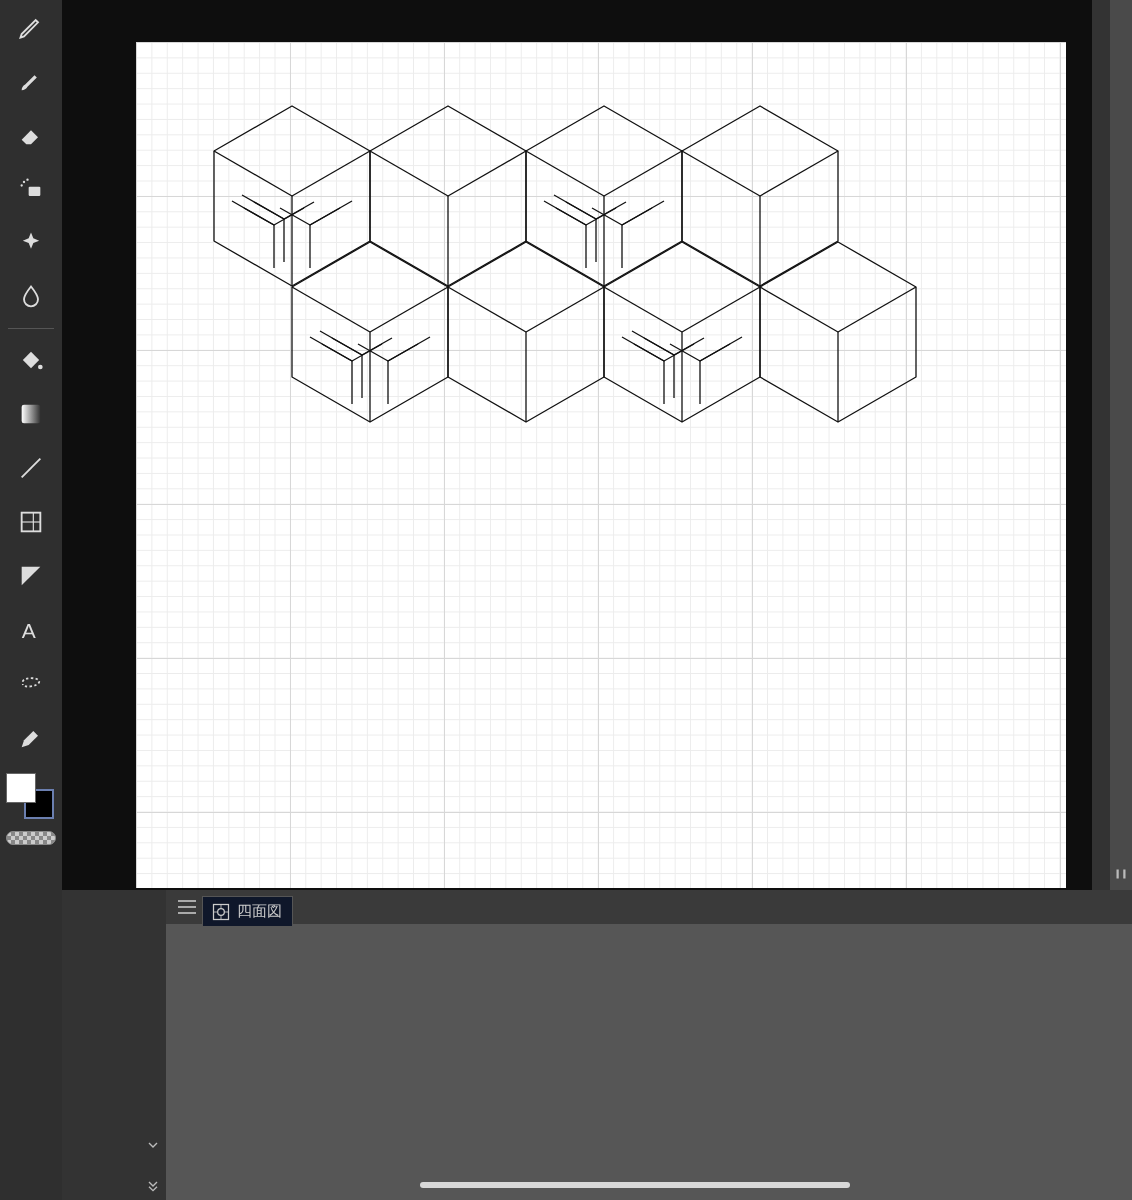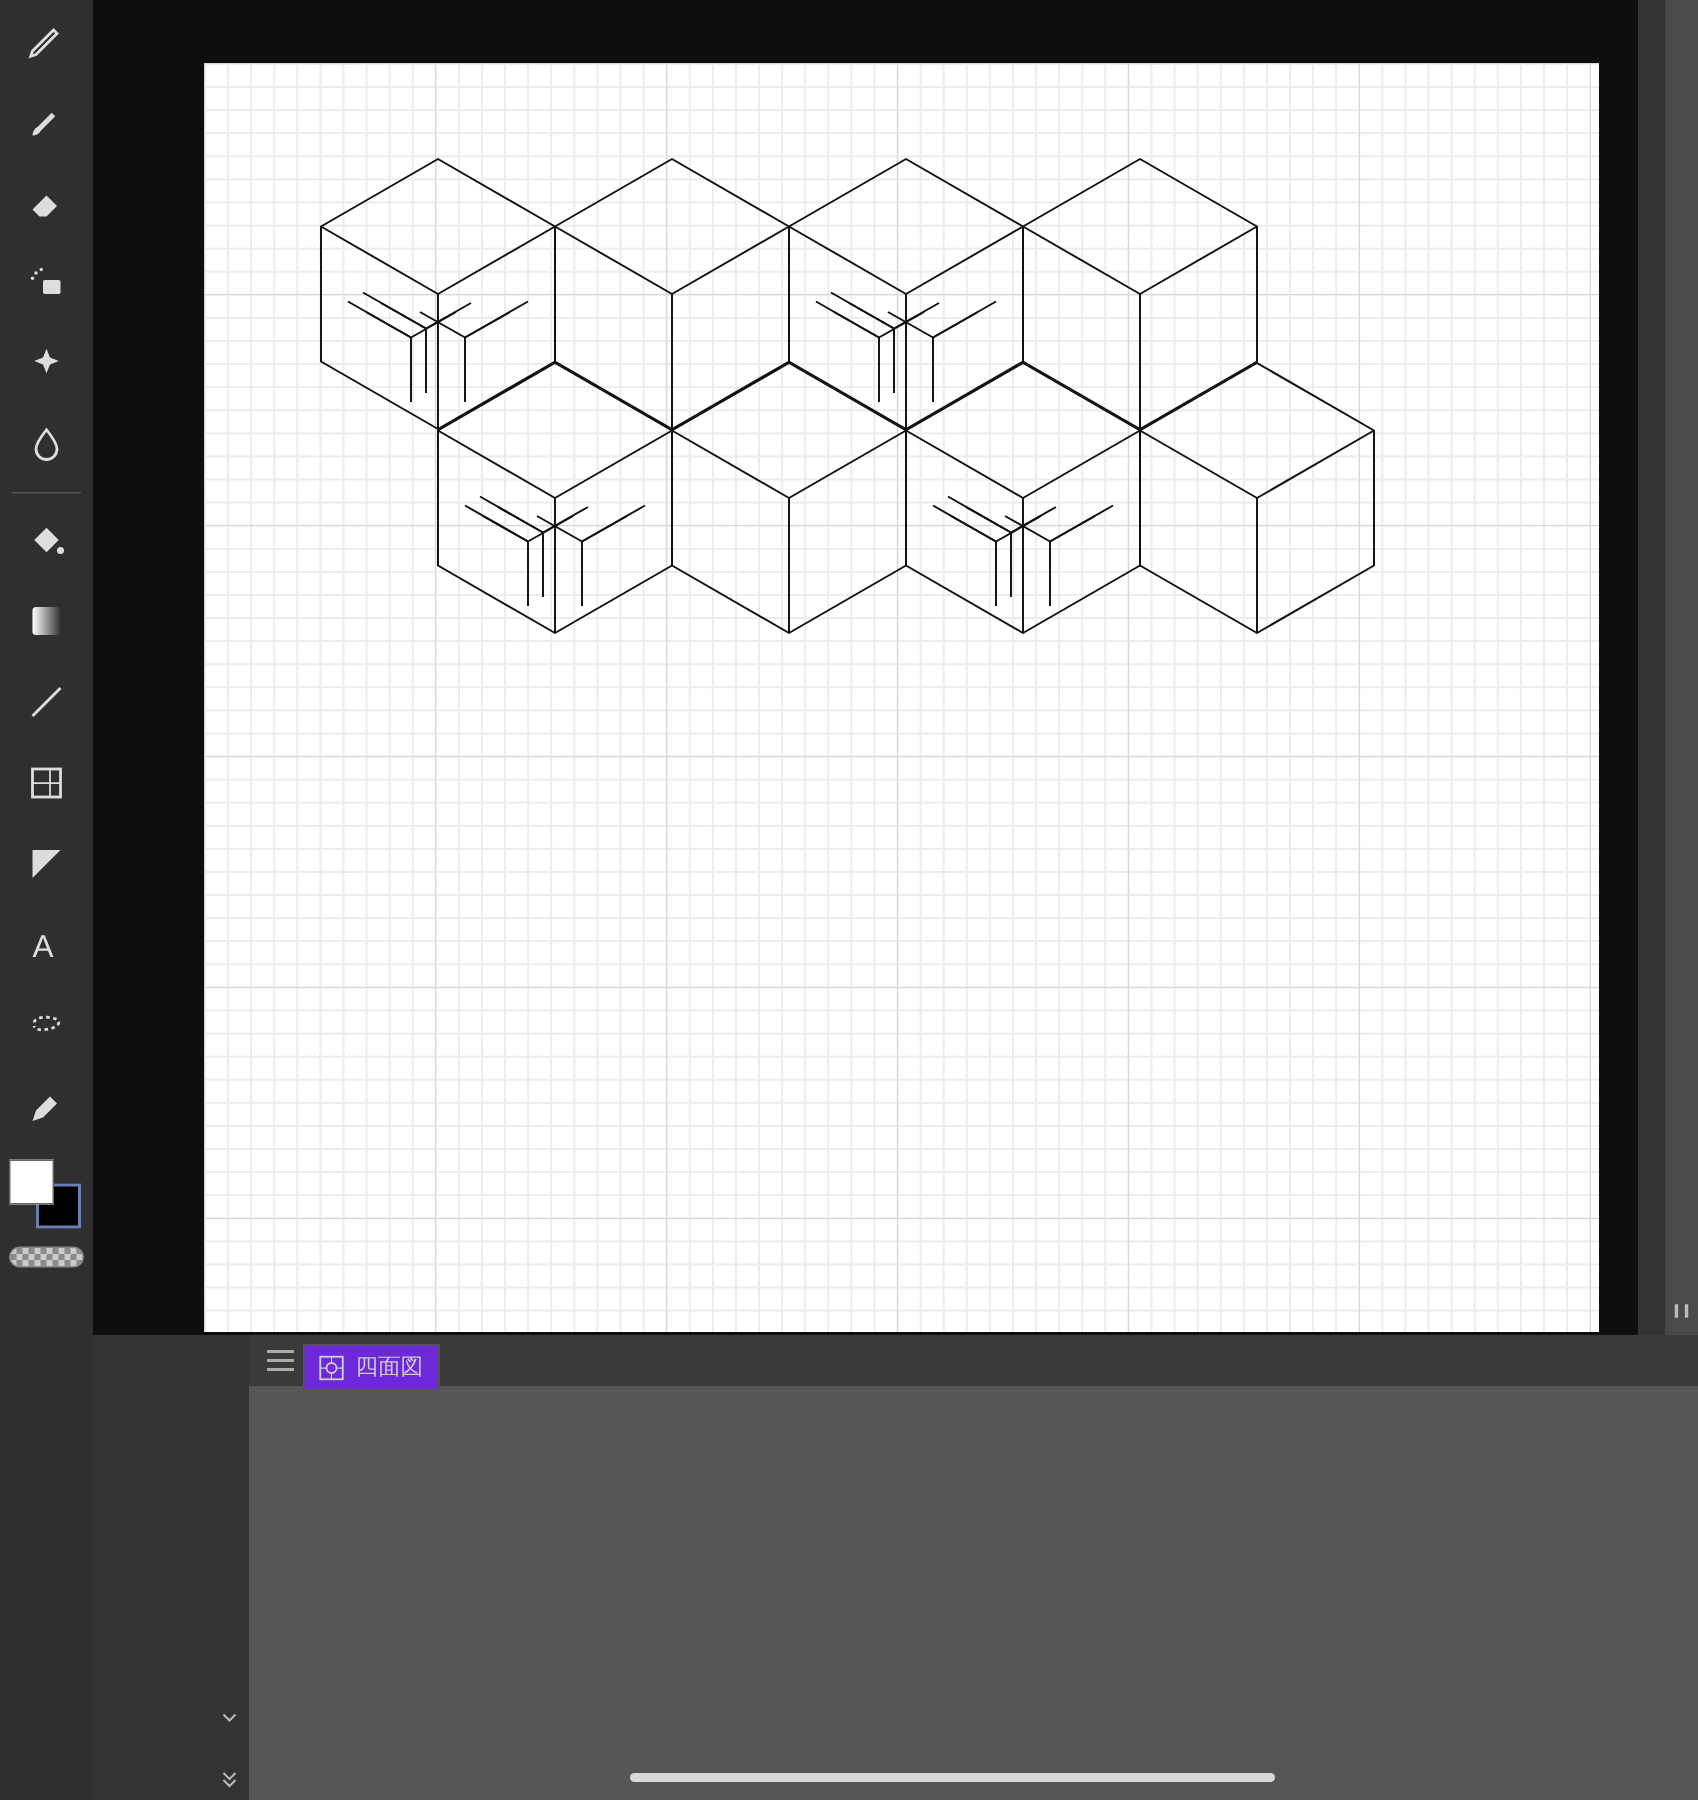--- a/index.html
+++ b/index.html
@@ -92,21 +92,21 @@
     position: absolute; left: 62px; top: 890px; width: 104px; height: 310px;
     background: #333;
   }
   .hamburger {
     position: absolute; left: 178px; top: 900px; width: 18px; height: 14px;
     display:flex; flex-direction:column; justify-content:space-between;
   }
   .hamburger span { display:block; height:2px; background:#aaa; }
   .tab {
     position: absolute; left: 202px; top: 896px; height: 30px;
-    background: #6d28d9; border: 1px solid #555; border-bottom: none;
+    background: #0f172a; border: 1px solid #555; border-bottom: none;
     display: flex; align-items: center; padding: 0 10px 0 8px; gap: 6px;
     color: #ccc; font-size: 15px;
   }
   .tab svg { width: 20px; height: 20px; }
   .viewport {
     position: absolute; left: 166px; top: 924px; width: 966px; height: 276px;
     background: #565656;
   }
   .hscroll-thumb {
     position: absolute; left: 420px; top: 1182px; width: 430px; height: 6px;

